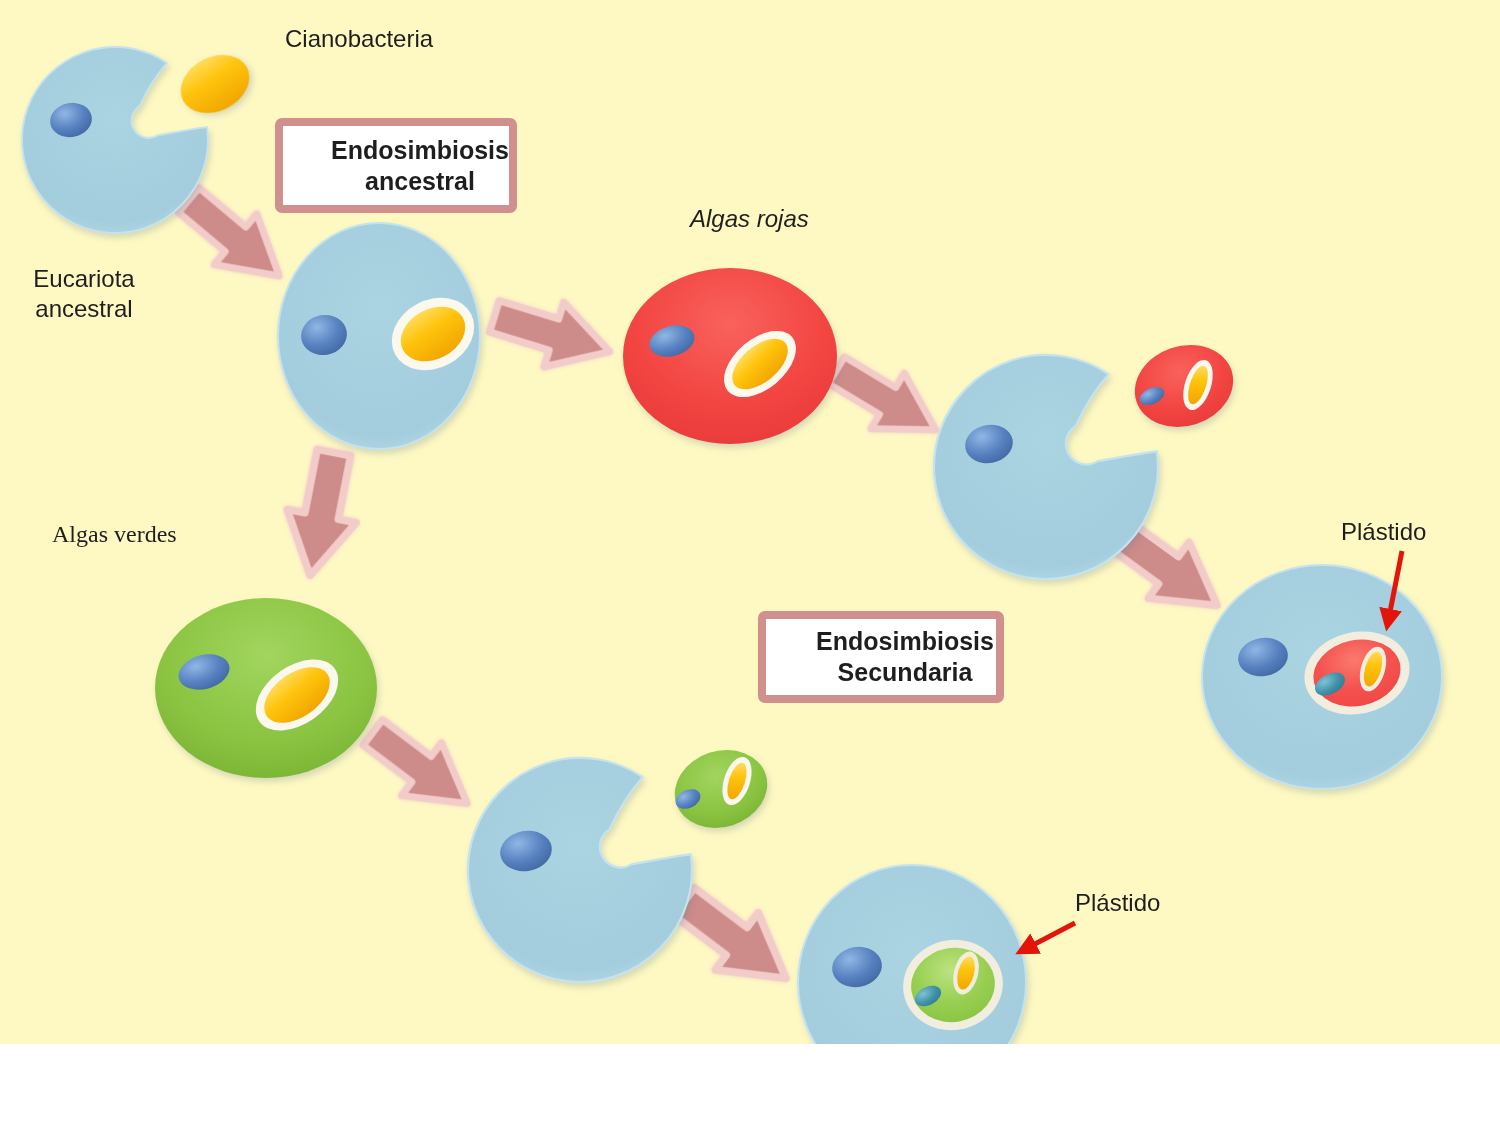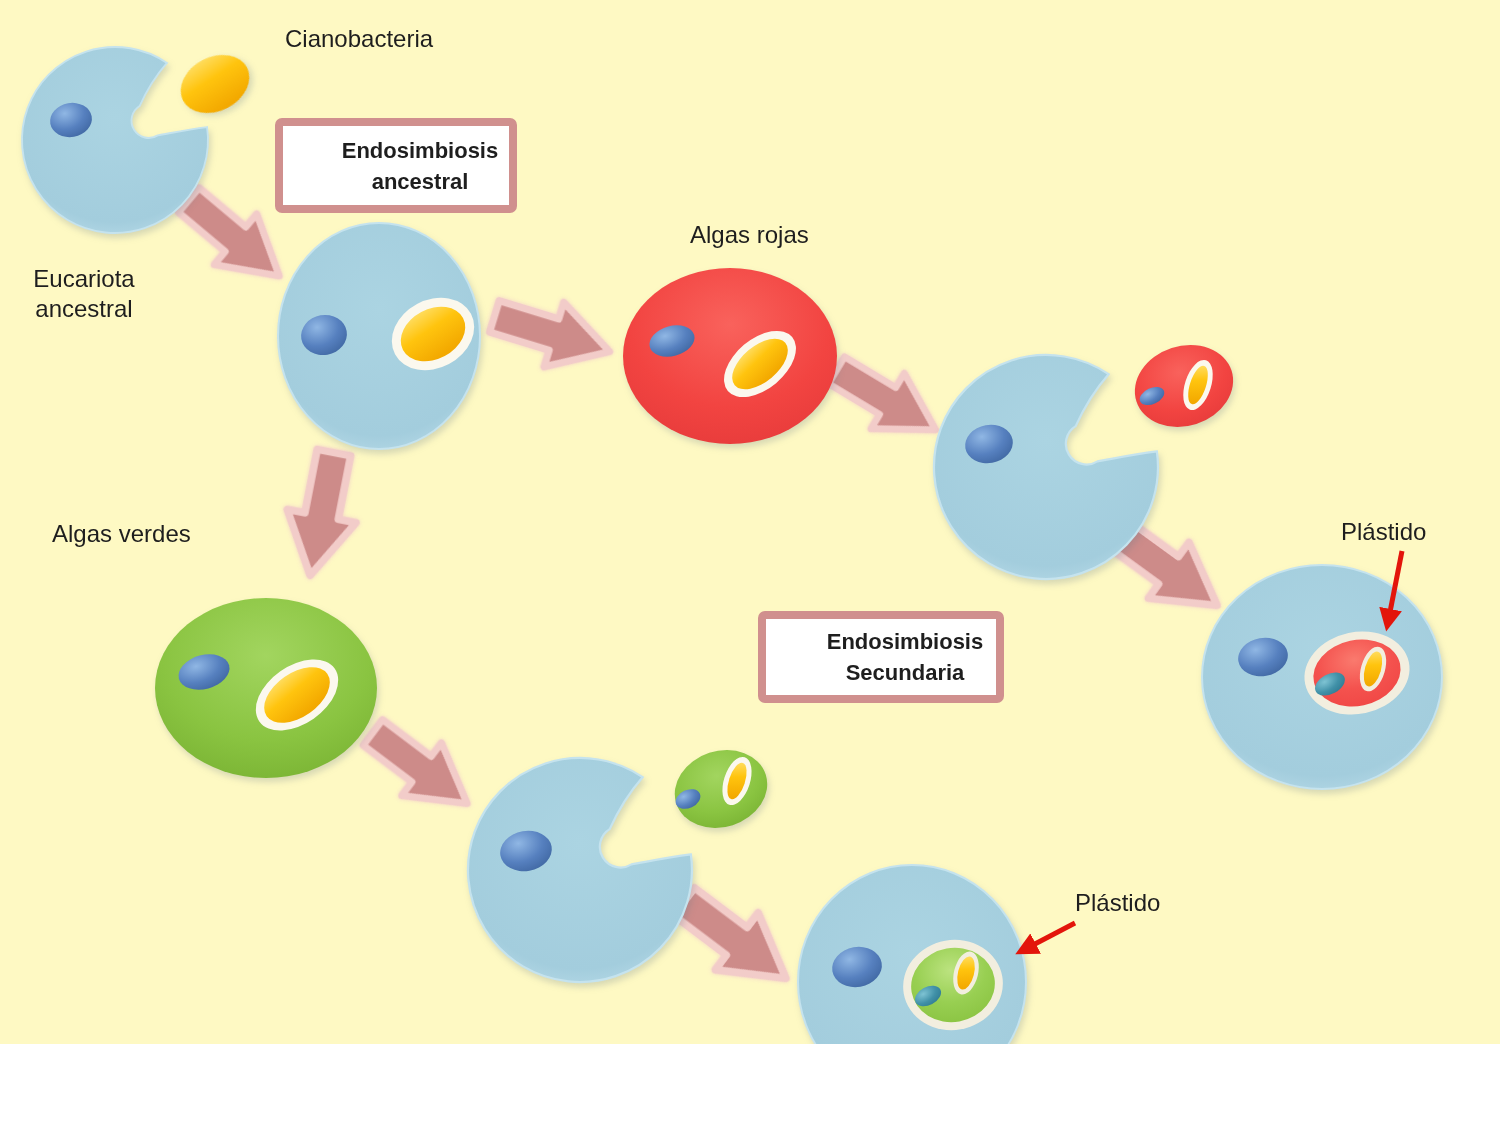--- a/index.html
+++ b/index.html
@@ -23,21 +23,21 @@
     position:absolute;
     box-sizing:border-box;
     border:8px solid #d0908e;
     border-radius:7px;
     background:#ffffff;
     display:flex;
     flex-direction:column;
     justify-content:center;
     align-items:center;
     font-weight:bold;
-    font-size:22px;
+    font-size:25px;
     line-height:31px;
     color:#1e1e1e;
     padding-left:48px;
   }
   .cell{filter:drop-shadow(2px 4px 3px rgba(100,120,135,0.25));}
   .block-arrow{
     fill:#cd8b89;
     stroke:#f2ccc9;
     stroke-width:7;
     stroke-linejoin:round;
@@ -214,23 +214,23 @@
   <path class="red-arrow" d="M1075,923 L1033,945" marker-end="url(#mRed)"></path>
 </svg>
 
 <div class="lbl" style="left:285px;top:24px;">Cianobacteria</div>
 
 <div class="lbl center" style="left:14px;top:264px;width:140px;">
   <div>Eucariota</div>
   <div>ancestral</div>
 </div>
 
-<div class="lbl" style="left:690px;top:220px;">Algas rojas</div>
-
-<div class="lbl" style="left:52px;top:519px;">Algas verdes</div>
+<div class="lbl" style="left:690px;top:204px;font-style:italic;">Algas rojas</div>
+
+<div class="lbl" style="left:52px;top:519px;font-family:Liberation Serif, serif;">Algas verdes</div>
 
 <div class="lbl" style="left:1341px;top:517px;">Plástido</div>
 
 <div class="lbl" style="left:1075px;top:888px;">Plástido</div>
 
 <div class="callout" style="left:275px;top:118px;width:242px;height:95px;">
   <div>Endosimbiosis</div>
   <div>ancestral</div>
 </div>
 

